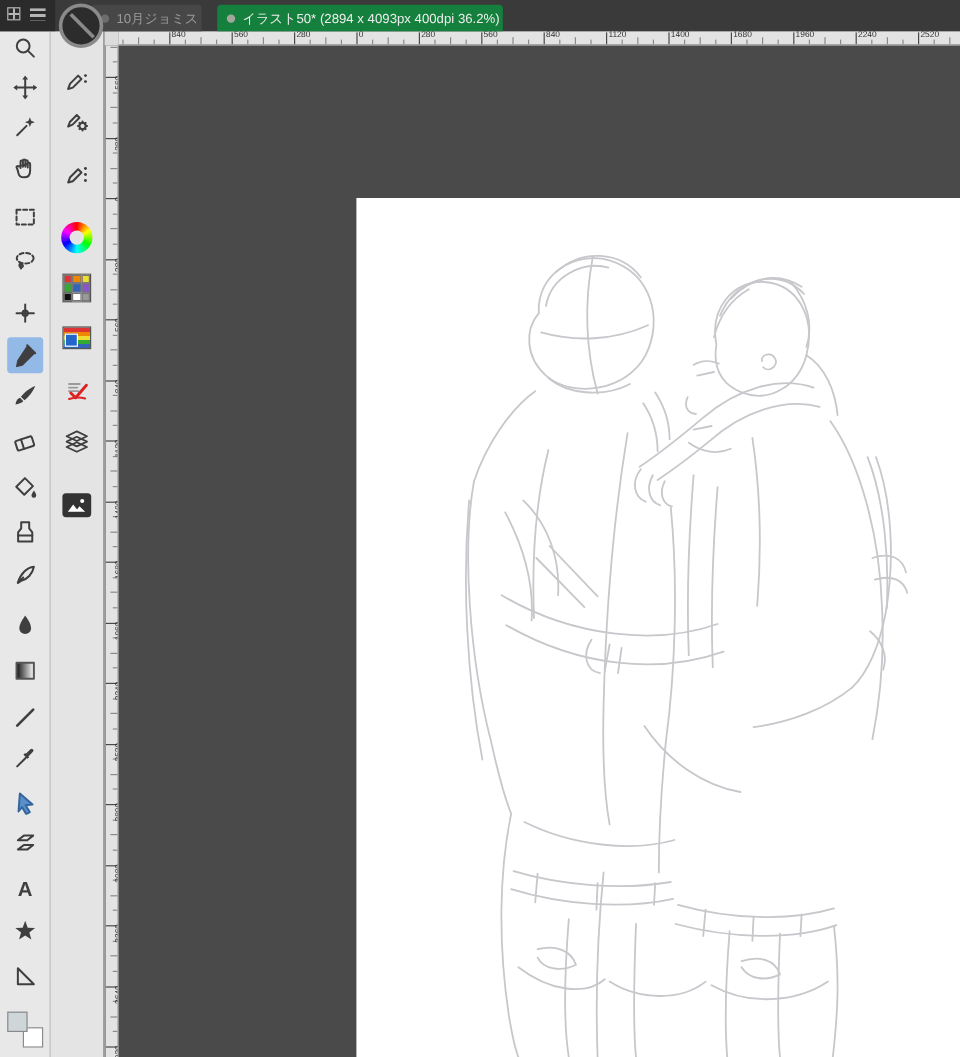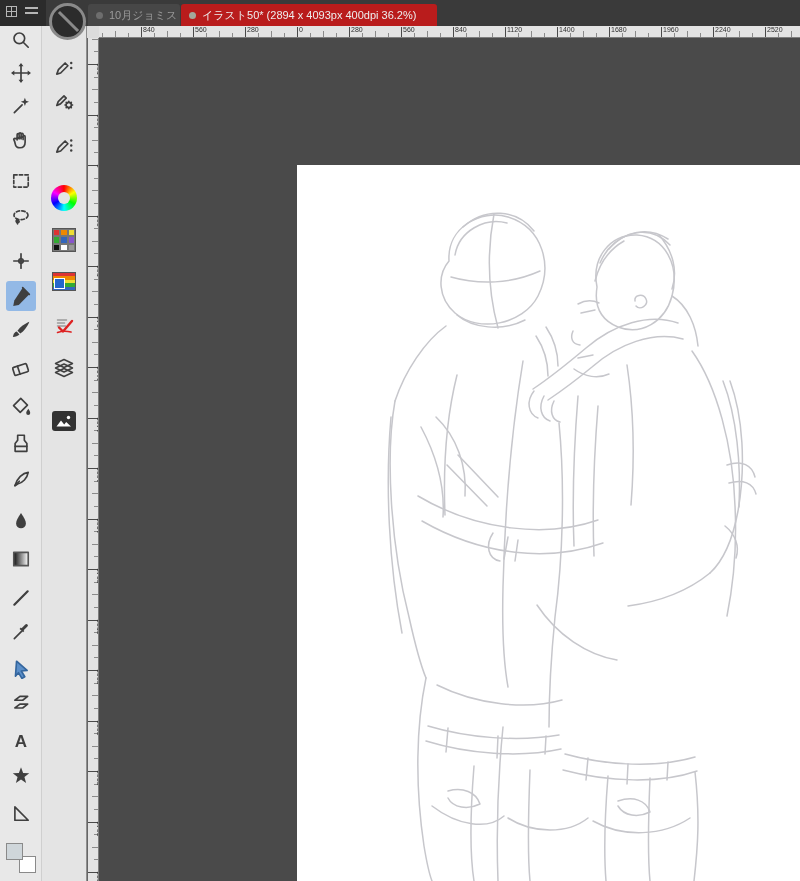--- a/index.html
+++ b/index.html
@@ -12,22 +12,22 @@
   .titlebar{position:absolute;left:0;top:0;width:800px;height:26px;background:#3a3a3a;z-index:5;}
   .corner{position:absolute;left:0;top:0;width:46px;height:26px;background:#2b2b2b;}
   .win-icon{position:absolute;display:block;}
   .win-icon.grid{left:6px;top:6px;width:11px;height:11px;border:1.5px solid #b5b5b5;box-sizing:border-box;
     background:linear-gradient(transparent 42%,#b5b5b5 42% 58%,transparent 58%),
                linear-gradient(90deg,transparent 42%,#b5b5b5 42% 58%,transparent 58%);}
   .win-icon.menu{left:25px;top:7px;width:13px;height:10px;
     background:repeating-linear-gradient(#b5b5b5 0 2px,transparent 2px 5px);}
   .tab{position:absolute;top:4px;height:22px;box-sizing:border-box;border-radius:3px 3px 0 0;
     font-size:11px;display:flex;align-items:center;gap:6px;padding:0 8px;white-space:nowrap;overflow:hidden;}
-  .tab.inactive{left:88px;width:92px;background:#474747;color:#9a9a9a;}
-  .tab.active{left:181px;width:256px;background:#b91c1c;color:#ededed;}
+  .tab.inactive{left:76px;width:92px;background:#474747;color:#9a9a9a;}
+  .tab.active{left:181px;width:238px;background:#15803d;color:#ededed;}
   .tab-dot{width:7px;height:7px;border-radius:50%;flex:0 0 auto;}
   .tab.inactive .tab-dot{background:#6d6d6d;}
   .tab.active .tab-dot{background:#a3a89b;}
   .logo{position:absolute;left:49px;top:3px;width:37px;height:37px;border-radius:50%;
     background:#2c2c2c;border:3px solid #8a8a8a;box-sizing:border-box;z-index:9;}
   .logo::after{content:'';position:absolute;left:3px;top:14px;width:27px;height:3px;background:#8a8a8a;
     transform:rotate(45deg);}
   
   .outer-toolbar{position:absolute;left:0;top:26px;width:42px;height:855px;background:#e8e8e8;
     border-right:1px solid #cfcfcf;box-sizing:border-box;z-index:4;}

